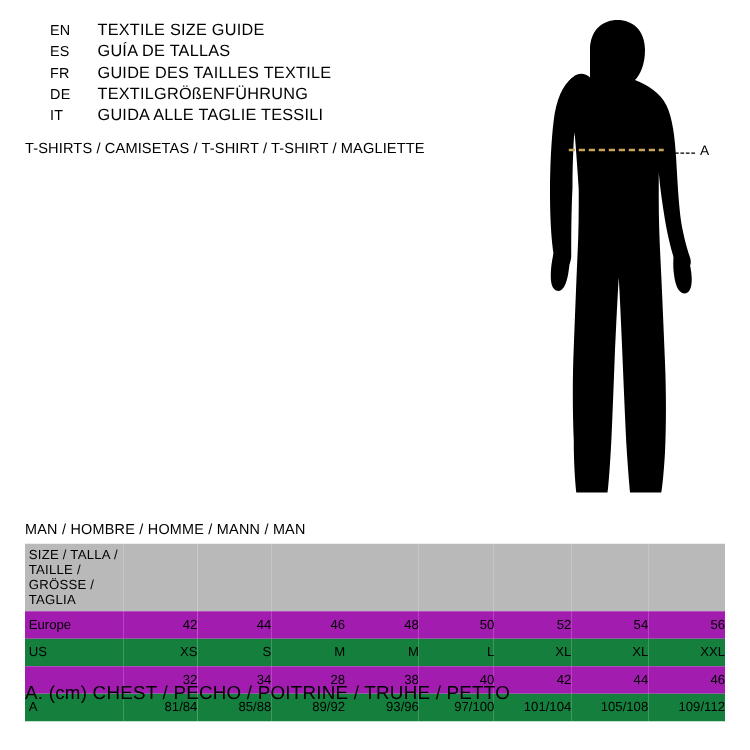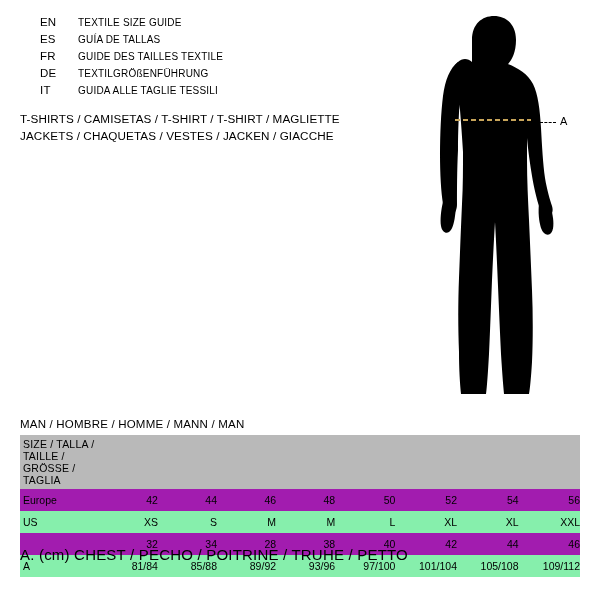--- a/index.html
+++ b/index.html
@@ -34,21 +34,21 @@
     font-size: 11.5px;
     letter-spacing: 0.2px;
   }
   .lang-code {
     width: 38px;
     flex: 0 0 38px;
     font-size: 11.5px;
     margin-left: 20px;
   }
   .lang-text {
-    font-size: 10px;
+    font-size: 13px;
   }
 
   
   .cat-block {
     position: absolute;
     left: 20px;
     top: 110px;
     width: 400px;
   }
   .cat-line {
@@ -107,21 +107,21 @@
   }
   .row-head td {
     background: #b9b9b9;
     font-size: 10.5px;
     letter-spacing: 0.2px;
   }
   .row-shaded td {
     background: #a21caf;
   }
   .row-plain td {
-    background: #86efac;
+    background: #15803d;
   }
   .col-label {
     width: 84px;
     padding-left: 3px !important;
   }
   .col-val {
     width: 68px;
     text-align: right;
   }
   .footnote {
@@ -155,21 +155,20 @@
       <span class="lang-text">TEXTILGRÖßENFÜHRUNG</span>
     </div>
     <div class="lang-row">
       <span class="lang-code">IT</span>
       <span class="lang-text">GUIDA ALLE TAGLIE TESSILI</span>
     </div>
   </div>
 
   <div class="cat-block">
     <div class="cat-line">T-SHIRTS / CAMISETAS / T-SHIRT / T-SHIRT / MAGLIETTE</div>
-    <div class="cat-line">JACKETS / CHAQUETAS / VESTES / JACKEN / GIACCHE</div>
   </div>
 
   <div class="figure">
     <svg width="190" height="390" viewBox="0 0 190 390">
       <path fill="#000000" d="
         M72,30
         C72,14 82,6 94,6
         C106,6 116,14 116,30
         C116,42 112,50 108,54
         C118,58 128,64 133,74

